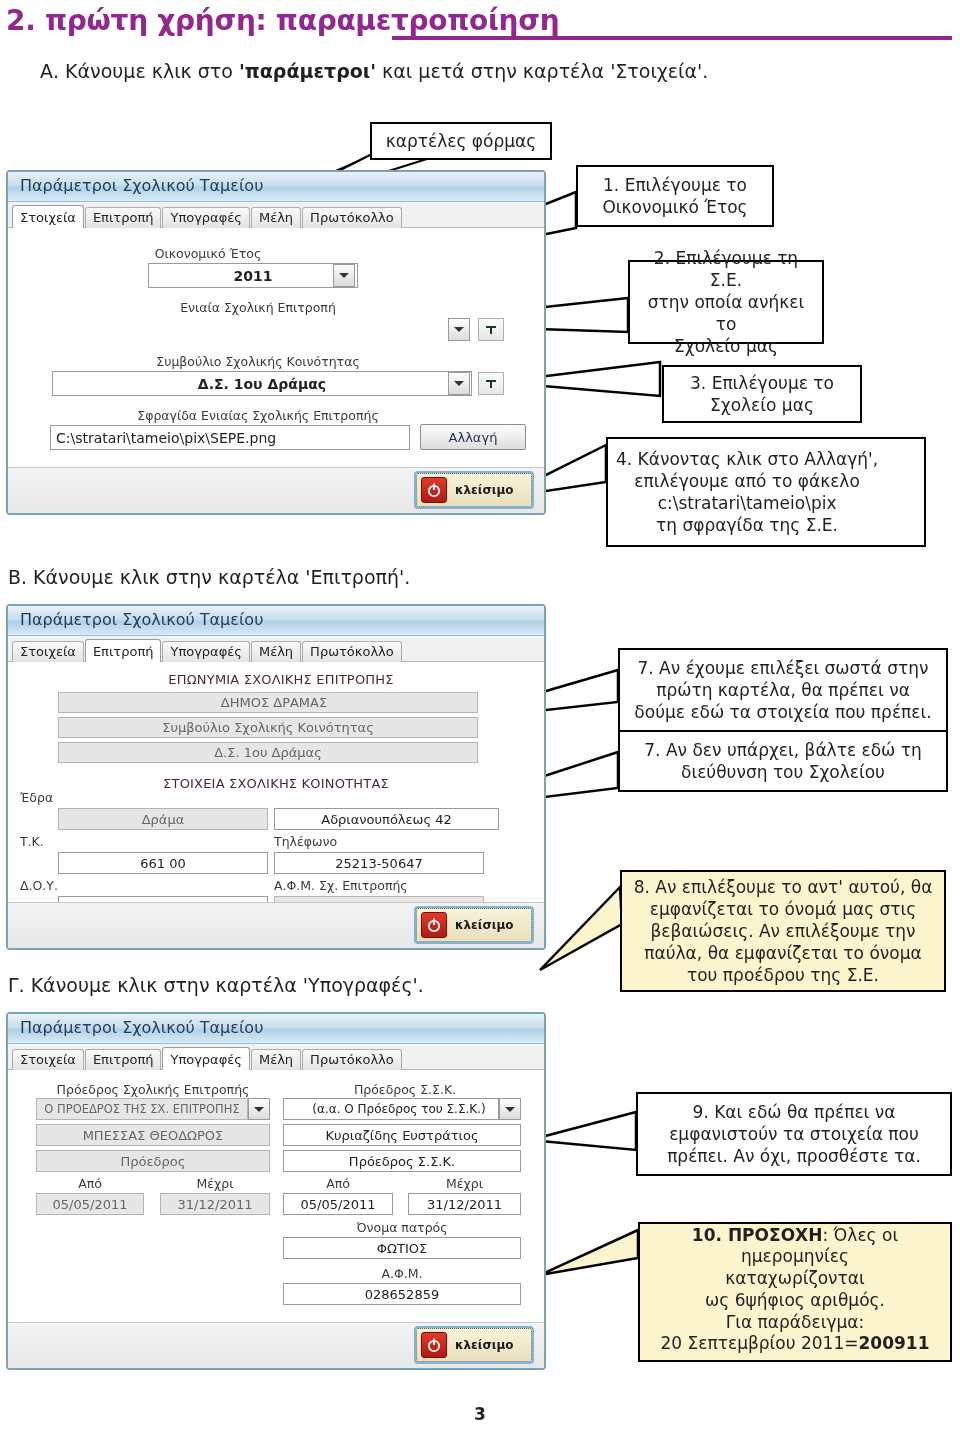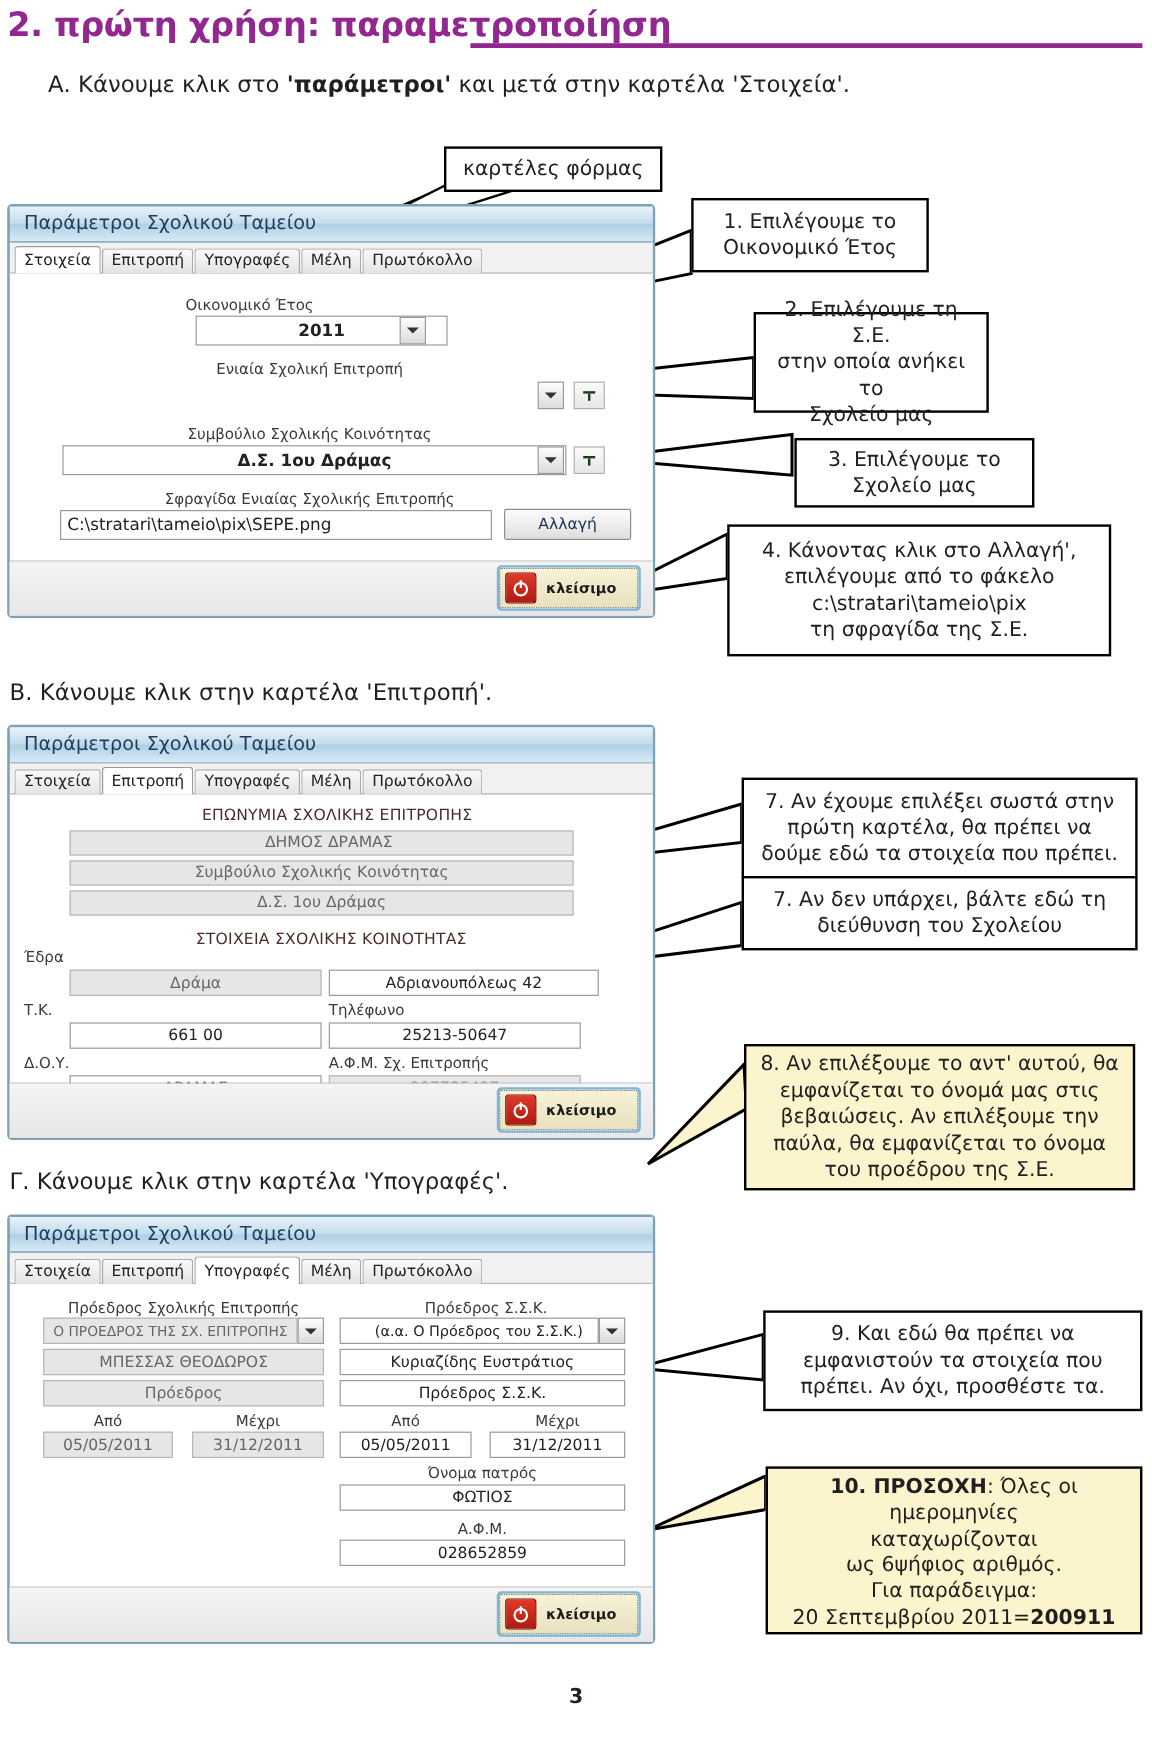--- a/index.html
+++ b/index.html
@@ -45,21 +45,21 @@
   }
   .callout.yellow{ background:#FCF4CC; }
   .callout b{ font-weight:bold; }
 
   
   .leader{ position:absolute; overflow:visible; pointer-events:none; }
 
   
   .winform{
     position:absolute;
-    background:#0c4a6e;
+    background:#ef4444;
     border:2px solid #7DA2B5;
     border-radius:4px;
     box-shadow:0 0 0 1px #ffffff inset;
     font-family:"DejaVu Sans", sans-serif;
   }
   .win-title{
     height:30px;
     background:linear-gradient(to bottom,#E9F2F8 0%, #C4DCEC 48%, #AFD0E6 52%, #D8EAF5 100%);
     border-bottom:1px solid #9FC0D4;
     color:#1F3C5A;
@@ -226,21 +226,21 @@
   <span>2. Επιλέγουμε τη Σ.Ε.
 στην οποία ανήκει το
 Σχολείο μας</span>
 </div>
 
 <div class="abs callout" style="left:662px; top:365px; width:200px; height:58px; white-space:pre-line; display:flex; align-items:center; justify-content:center;">
   <span>3. Επιλέγουμε το
 Σχολείο μας</span>
 </div>
 
-<div class="abs callout" style="left:606px; top:437px; width:320px; height:110px; white-space:pre-line; display:flex; align-items:center; justify-content:center;">
+<div class="abs callout" style="left:606px; top:437px; width:320px; height:110px; white-space:pre-line; display:flex; align-items:center; justify-content:flex-start;">
   <span>4. Κάνοντας κλικ στο Αλλαγή',
 επιλέγουμε από το φάκελο
 c:\stratari\tameio\pix
 τη σφραγίδα της Σ.Ε.</span>
 </div>
 
 <div class="abs callout" style="left:618px; top:648px; width:330px; height:84px; white-space:pre-line; display:flex; align-items:center; justify-content:center;">
   <span>7. Αν έχουμε επιλέξει σωστά στην
 πρώτη καρτέλα, θα πρέπει να
 δούμε εδώ τα στοιχεία που πρέπει.</span>
@@ -258,42 +258,42 @@
 παύλα, θα εμφανίζεται το όνομα
 του προέδρου της Σ.Ε.</span>
 </div>
 
 <div class="abs callout" style="left:636px; top:1092px; width:316px; height:84px; white-space:pre-line; display:flex; align-items:center; justify-content:center;">
   <span>9. Και εδώ θα πρέπει να
 εμφανιστούν τα στοιχεία που
 πρέπει. Αν όχι, προσθέστε τα.</span>
 </div>
 
-<div class="abs callout yellow" style="left:638px; top:1222px; width:314px; height:140px; white-space:pre-line; display:flex; flex-direction:column; align-items:center; justify-content:flex-start; line-height:1.28;">
+<div class="abs callout yellow" style="left:638px; top:1222px; width:314px; height:140px; white-space:pre-line; display:flex; flex-direction:column; align-items:center; justify-content:flex-end; line-height:1.28;">
   <div style="text-align:center;"><b>10. ΠΡΟΣΟΧΗ</b><span style="white-space:pre-line;">: Όλες οι ημερομηνίες
 καταχωρίζονται
 ως 6ψήφιος αριθμός.
 Για παράδειγμα:
 20 Σεπτεμβρίου 2011=</span><b>200911</b></div>
 </div>
 
 <div class="winform" style="left:6px; top:170px; width:540px; height:345px;">
   <div class="win-title">Παράμετροι Σχολικού Ταμείου</div>
   <div class="tabstrip">
     <div class="tab active">Στοιχεία</div>
     <div class="tab">Επιτροπή</div>
     <div class="tab">Υπογραφές</div>
     <div class="tab">Μέλη</div>
     <div class="tab">Πρωτόκολλο</div>
   </div>
 
   <div class="form-body" style="height:285px;">
 
     <div class="lbl c" style="left:0; top:18px; width:400px; text-align:center;">Οικονομικό Έτος</div>
-    <div class="fld bold" style="left:140px; top:35px; width:210px; height:25px;margin-left:15px;">2011</div>
+    <div class="fld bold" style="left:140px; top:35px; width:210px; height:25px;">2011</div>
     <div class="ddbtn" style="left:325px; top:36px; height:23px;"></div>
 
     <div class="lbl c" style="left:0; top:72px; width:500px; text-align:center;">Ενιαία Σχολική Επιτροπή</div>
     <div class="ddbtn" style="left:440px; top:90px; height:23px;"></div>
     <div class="pinbtn" style="left:470px; top:90px; height:23px;">
       <svg width="12" height="12" viewBox="0 0 12 12">
         <rect x="1" y="2" width="10" height="2" fill="#1E3A1E"></rect>
         <rect x="5" y="4" width="2" height="6" fill="#1E3A1E"></rect>
       </svg>
     </div>

